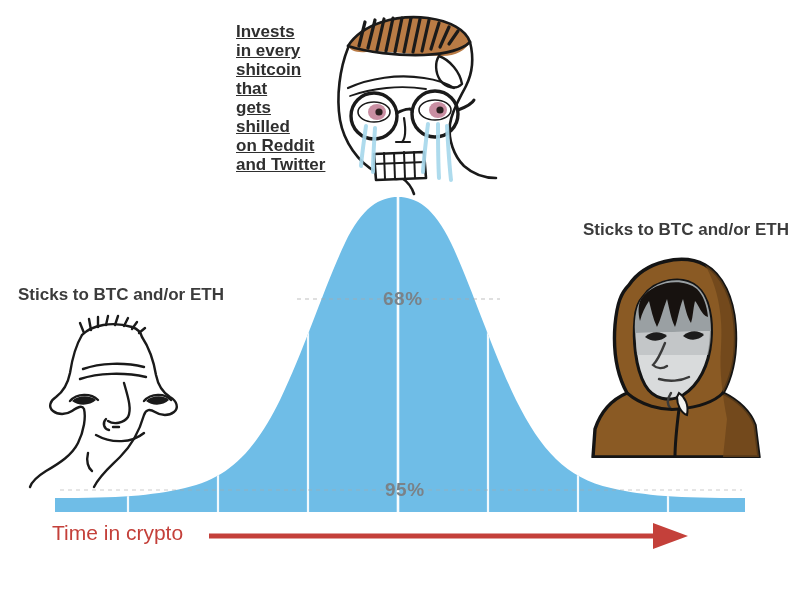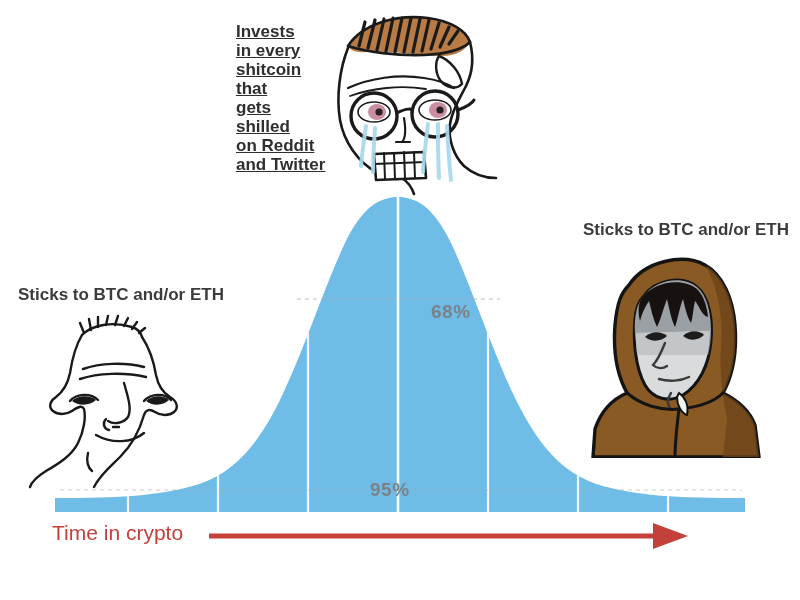--- a/index.html
+++ b/index.html
@@ -30,22 +30,22 @@
   
   .pct-label {
     position: absolute;
     color: #7a8288;
     font-family: "Liberation Sans", sans-serif;
     font-size: 19px;
     font-weight: bold;
     letter-spacing: 0.5px;
     white-space: nowrap;
   }
-  #pct-68 { left: 383px; top: 301px; margin-left: 48px; }
-  #pct-95 { left: 370px; top: 479px; }
+  #pct-68 { left: 383px; top: 288px; }
+  #pct-95 { left: 385px; top: 479px; }
 
   
   .caption {
     position: absolute;
     color: #3b3b3b;
     font-family: "Liberation Sans", sans-serif;
     font-size: 17px;
     font-weight: bold;
     white-space: nowrap;
     text-align: right;

